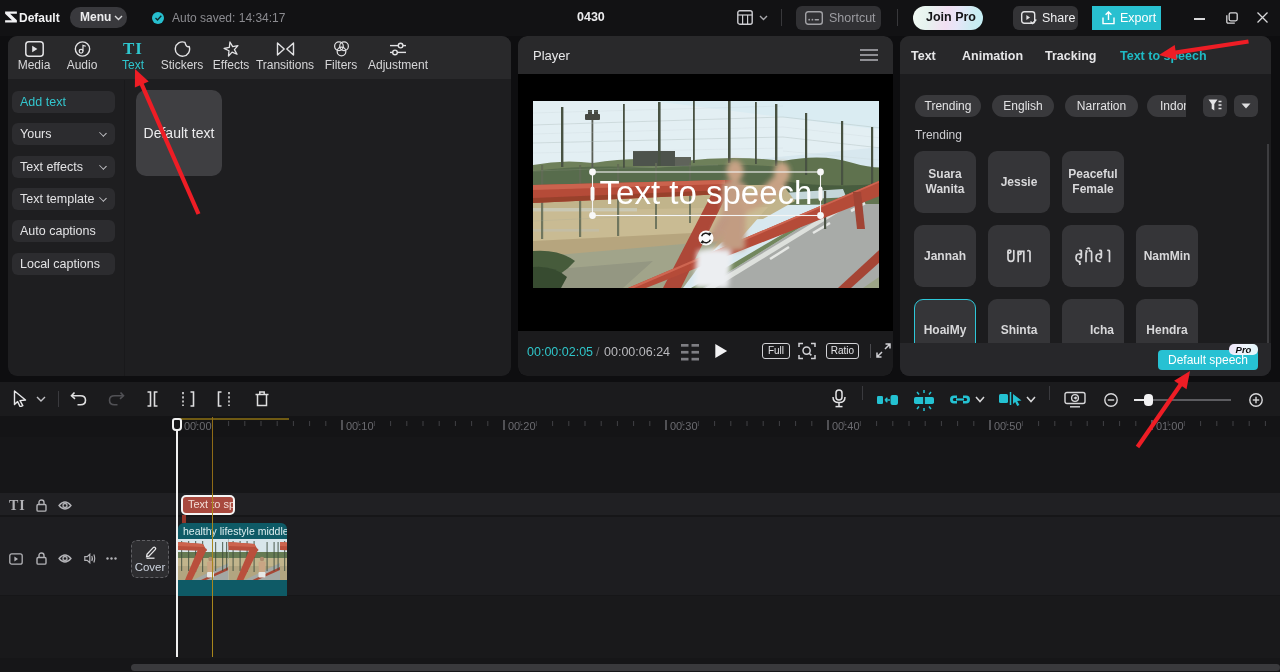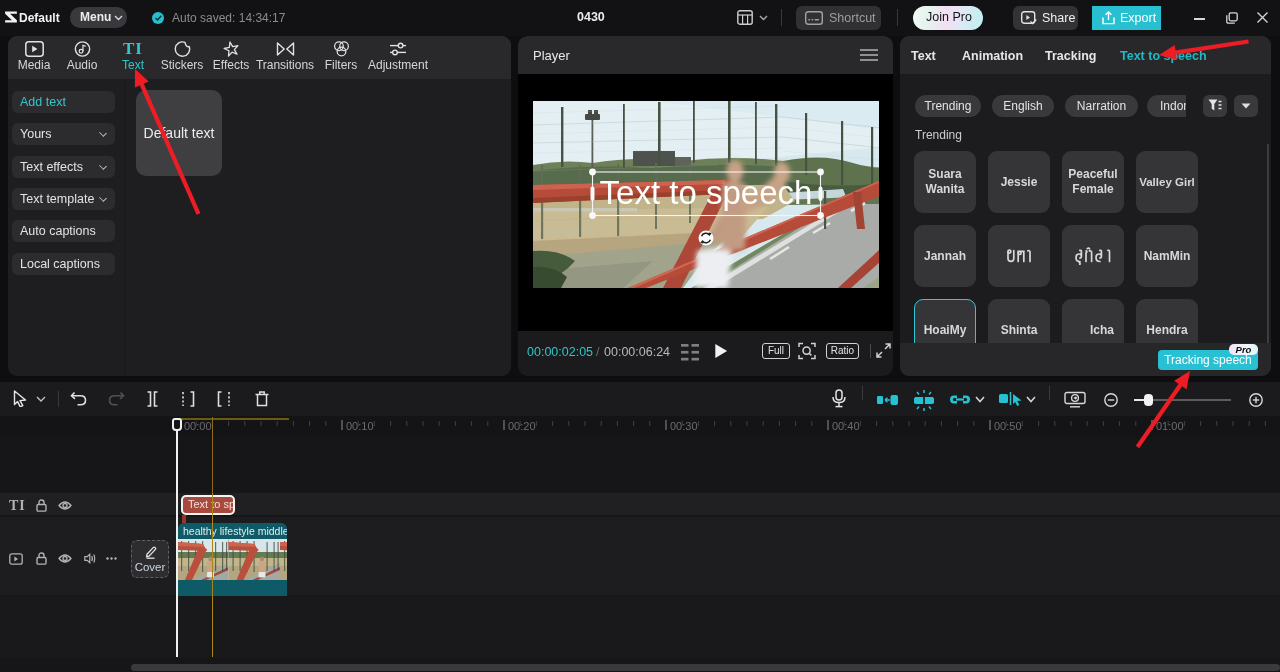--- a/index.html
+++ b/index.html
@@ -83,21 +83,21 @@
         <circle cx="4.2" cy="8.7" r="0.9" fill="#a2a2a6"></circle>
           <circle cx="7.4" cy="8.7" r="0.9" fill="#a2a2a6"></circle>
         <rect x="9.5" y="8" width="4.6" height="1.5" rx="0.7" fill="#a2a2a6"></rect>
       </svg>
       <span class="abs" style="left:33px; top:5px; color:#9c9ca1; font-size:12.5px;">Shortcut</span>
     </div>
     <div class="abs" style="left:897px; top:9px; width:1px; height:17px; background:#38383b;"></div>
 
     <div class="abs" style="left:913px; top:6px; width:70px; height:24px; border-radius:12px;
          background:linear-gradient(100deg,#f2faf4 0%,#e6f3ef 22%,#f2dff2 48%,#e6e6f8 64%,#ccecf2 84%,#c2eef4 100%);">
-      <span class="abs" style="left:13px; top:4px; color:#141416; font-size:12.5px; font-weight:400;">Join Pro</span>
+      <span class="abs" style="left:13px; top:4px; color:#141416; font-size:12.5px; font-weight:700;">Join Pro</span>
     </div>
 
     <div class="abs" style="left:1013px; top:6px; width:65px; height:24px; background:#333336; border-radius:6px;">
       <svg class="abs" style="left:8px; top:5px;" width="16" height="14" viewBox="0 0 16 14">
         <rect x="0.7" y="0.7" width="13" height="11.6" rx="2.5" stroke="#e2e2e4" stroke-width="1.4" fill="none"></rect>
         <path d="M5.4 4 L9 6.5 L5.4 9 Z" fill="#e2e2e4"></path>
         <path d="M9.5 10.5 L11.5 12.5 L15.3 8.6" stroke="#e2e2e4" stroke-width="1.4" fill="none"></path>
       </svg>
       <span class="abs" style="left:29px; top:5px; color:#f0f0f2; font-size:12.5px;">Share</span>
     </div>
@@ -419,21 +419,20 @@
     <div class="abs" style="left:334px; top:59px; width:24px; height:22px; background:#39393c; border-radius:6px;">
       <svg style="margin:8px auto 0; display:block;" width="10" height="7" viewBox="0 0 10 7">
           <path d="M0.5 0.5 L5 5.5 L9.5 0.5 Z" fill="#dedee0"></path>
         </svg>
     </div>
     <div class="abs" style="left:15px; top:92px; color:#cdcdd1; font-size:12px;">Trending</div>
 
     <div class="vcard" style="left:14px; top:115px;">Suara<br>Wanita</div>
     <div class="vcard" style="left:88px; top:115px;">Jessie</div>
     <div class="vcard" style="left:162px; top:115px;">Peaceful<br>Female</div>
-    <div class="vcard" style="left:236px; top:115px; font-size:11.5px;">Valley Girl</div>
 
     <div class="vcard" style="left:14px; top:189px;">Jannah</div>
     <div class="vcard" style="left:88px; top:189px;">
       <svg width="26" height="14" viewBox="0 0 26 14">
         <g stroke="#d8d8da" stroke-width="1.7" fill="none" stroke-linecap="round">
           <circle cx="3.4" cy="2.6" r="1.5"></circle>
           <path d="M2 3.4 L2 9.6 Q2 12.4 4.9 12.4 Q7.8 12.4 7.8 9.6 L7.8 1.6"></path>
           <circle cx="13.6" cy="4" r="1.5"></circle>
           <path d="M12.2 12.4 L12.2 2.4 L17.8 2.4 L17.8 12.4"></path>
           <path d="M24 12.4 L24 3.2 Q24 1.2 21.8 1.8"></path>
@@ -455,21 +454,21 @@
     <div class="vcard" style="left:236px; top:189px;">NamMin</div>
 
     <div class="vcard" style="left:88px; top:263px;">Shinta</div>
     <div class="vcard" style="left:14px; top:263px; border:1.5px solid #2ec7d8;">HoaiMy</div>
     <div class="vcard" style="left:162px; top:263px;padding-left:18px;">Icha</div>
     <div class="vcard" style="left:236px; top:263px;">Hendra</div>
 
     <div class="abs" style="left:367px; top:108px; width:2px; height:206px; background:#3d3d40;"></div>
 
     <div class="abs" id="rbottom">
-      <div class="abs" style="left:258px; top:7px; width:100px; height:20px; background:#27c1d3; border-radius:4px; color:#ffffff; font-size:12px; text-align:center; line-height:20px;">Tracking speech</div>
+      <div class="abs" style="left:258px; top:7px; width:100px; height:20px; background:#27c1d3; border-radius:4px; color:#ffffff; font-size:12px; text-align:center; line-height:20px;">Default speech</div>
       <div class="abs" style="left:329px; top:1px; width:29px; height:11px; border-radius:5px;
            background:linear-gradient(100deg,#efe5fa,#eef6fb 60%,#dff3fa); text-align:center;">
         <span style="color:#0b0b0d; font-size:9.5px; font-weight:700; font-style:italic; line-height:11px; display:block;">Pro</span>
       </div>
     </div>
   </div>
 
   <div class="abs" id="timeline">
     <div class="abs" id="tltoolbar">
 

